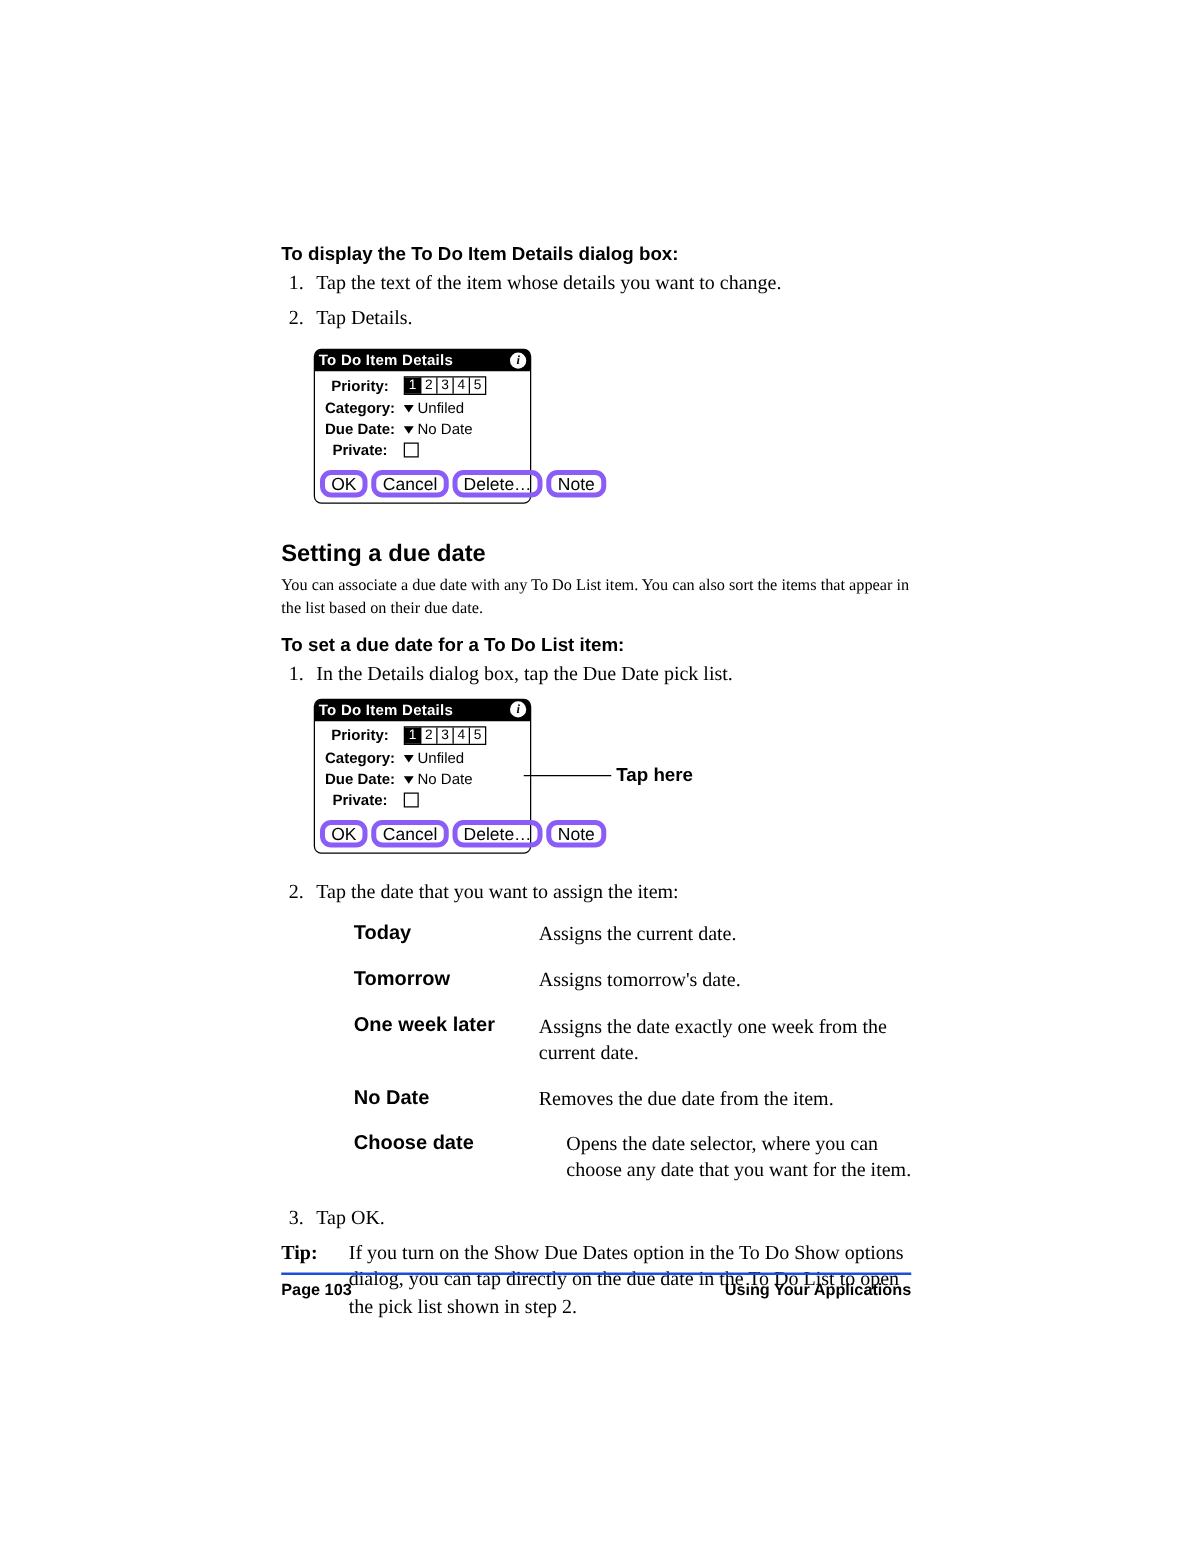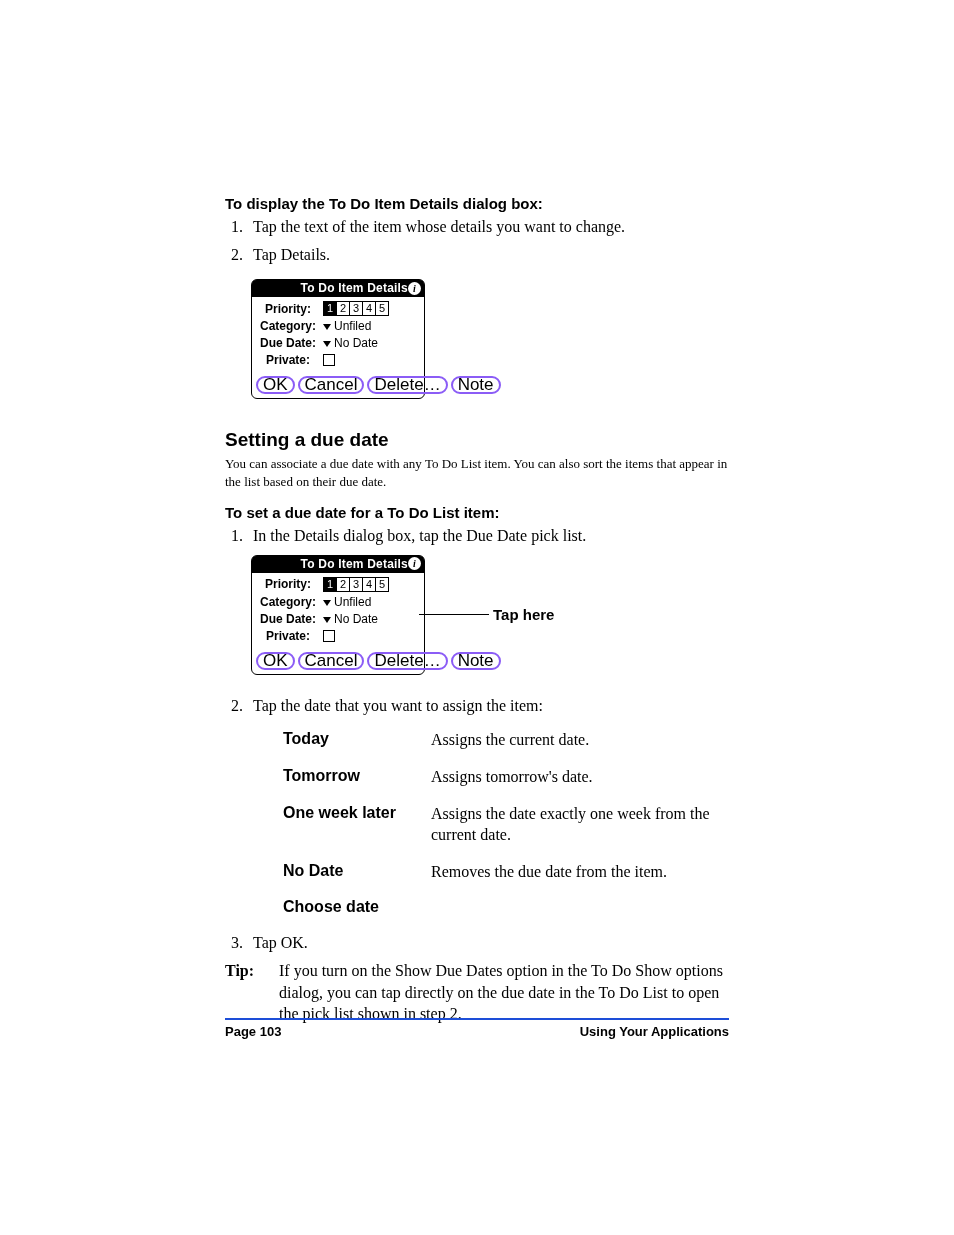--- a/index.html
+++ b/index.html
@@ -63,21 +63,21 @@
     background: #000;
     color: #fff;
     display: flex;
     justify-content: space-between;
     align-items: center;
     padding: 1px 3px 2px 3px;
     font-weight: bold;
     border-top-left-radius: 4px;
     border-top-right-radius: 4px;
   }
-  .palm-title .t { flex: 1; text-align: right; letter-spacing: 0.2px; }
+  .palm-title .t { flex: 1; text-align: left; letter-spacing: 0.2px; }
   .palm-info {
     width: 13px; height: 13px;
     background: #fff; color: #000;
     border-radius: 50%;
     display: flex; align-items: center; justify-content: center;
     font-size: 10px; font-weight: bold;
     font-style: italic;
     font-family: Georgia, serif;
   }
   .palm-body {
@@ -121,24 +121,24 @@
     width: 10px; height: 10px;
     border: 1px solid #000;
   }
   .palm-btns {
     display: flex;
     justify-content: space-between;
     padding: 6px 4px 4px 4px;
     gap: 3px;
   }
   .palm-btn {
-    border: 2px solid #8b5cf6;
+    border: 4px solid #8b5cf6;
     border-radius: 9px;
     padding: 0 5px;
-    font-size: 17px;
+    font-size: 14px;
     line-height: 14px;
   }
   .callout-line {
     width: 70px;
     height: 1px;
     background: #000;
     margin-left: -6px;
   }
   .callout-label {
     font-family: Arial, Helvetica, sans-serif;
@@ -310,20 +310,21 @@
     <div class="opt-row">
       <div class="name">One week later</div>
       <div class="desc">Assigns the date exactly one week from the current date.</div>
     </div>
     <div class="opt-row">
       <div class="name">No Date</div>
       <div class="desc">Removes the due date from the item.</div>
     </div>
     <div class="opt-row" style="margin-bottom:0;gap:22px;">
       <div class="name">Choose date</div>
+      <div class="desc">Opens the date selector, where you can choose any date that you want for the item.</div>
     </div>
   </div>
 
   <ol class="steps" start="3" style="margin-bottom:6px;">
     <li>Tap OK.</li>
   </ol>
 
   <div class="tip-row">
     <div class="tip-lbl">Tip:</div>
     <div class="tip-body">If you turn on the Show Due Dates option in the To Do Show options dialog, you can tap directly on the due date in the To Do List to open the pick list shown in step 2.</div>

